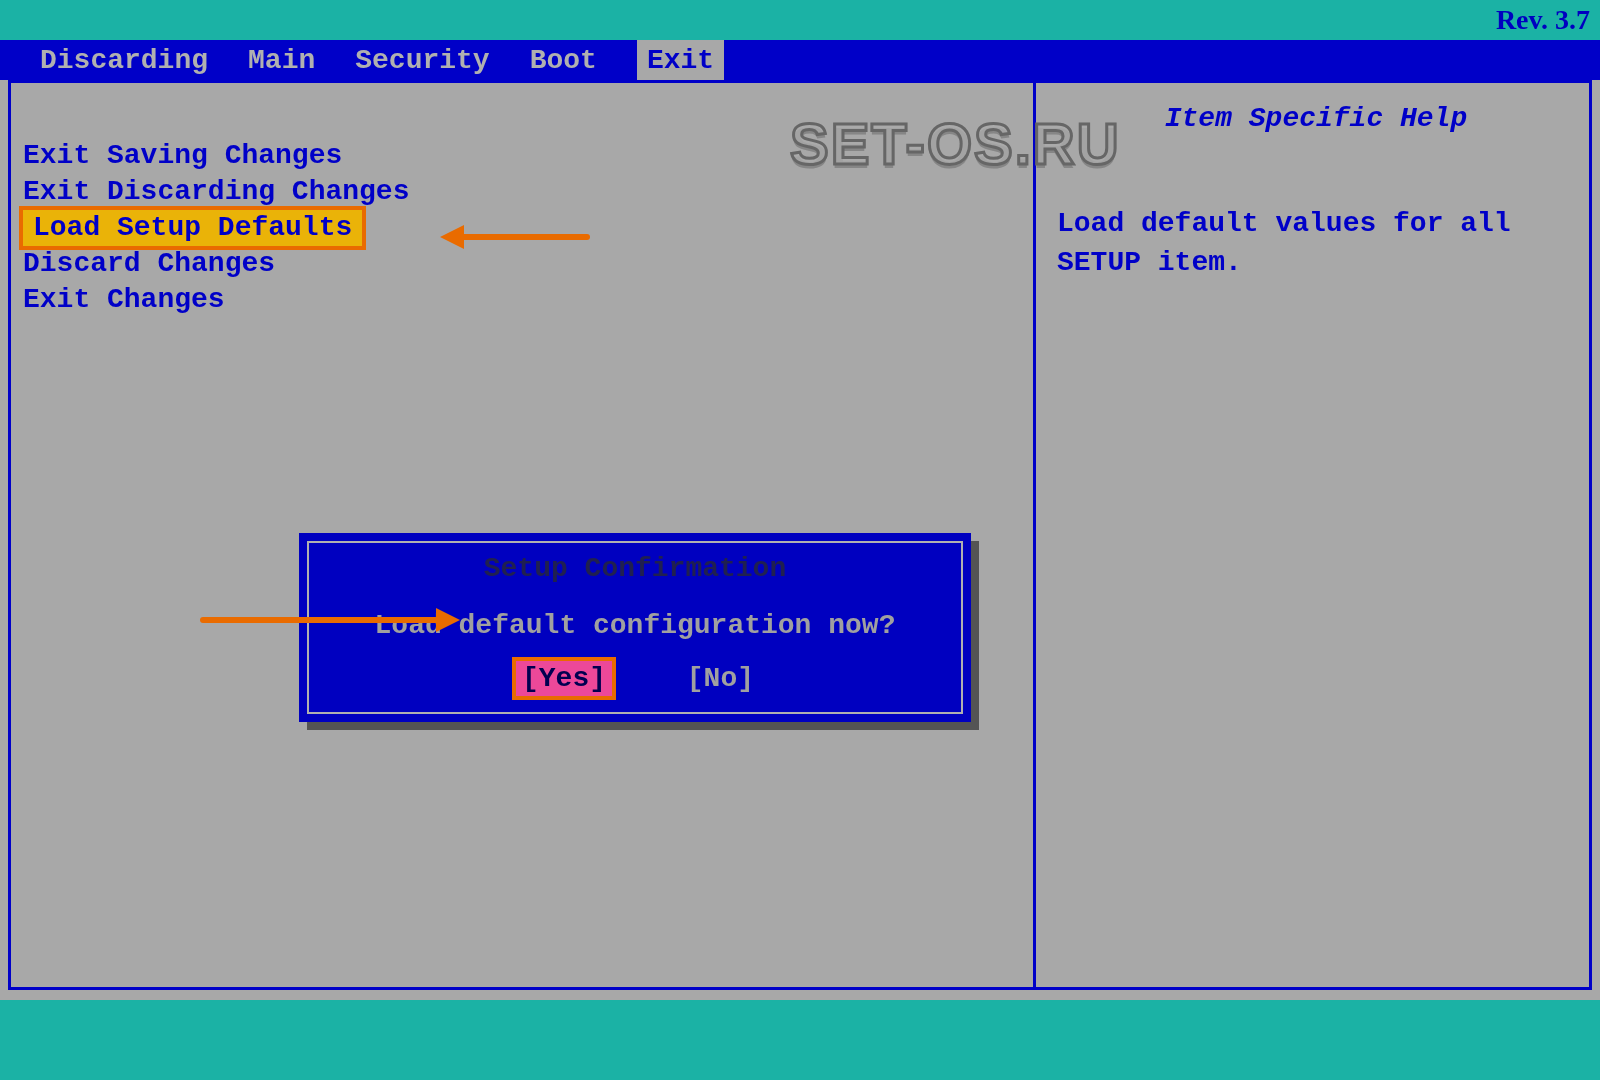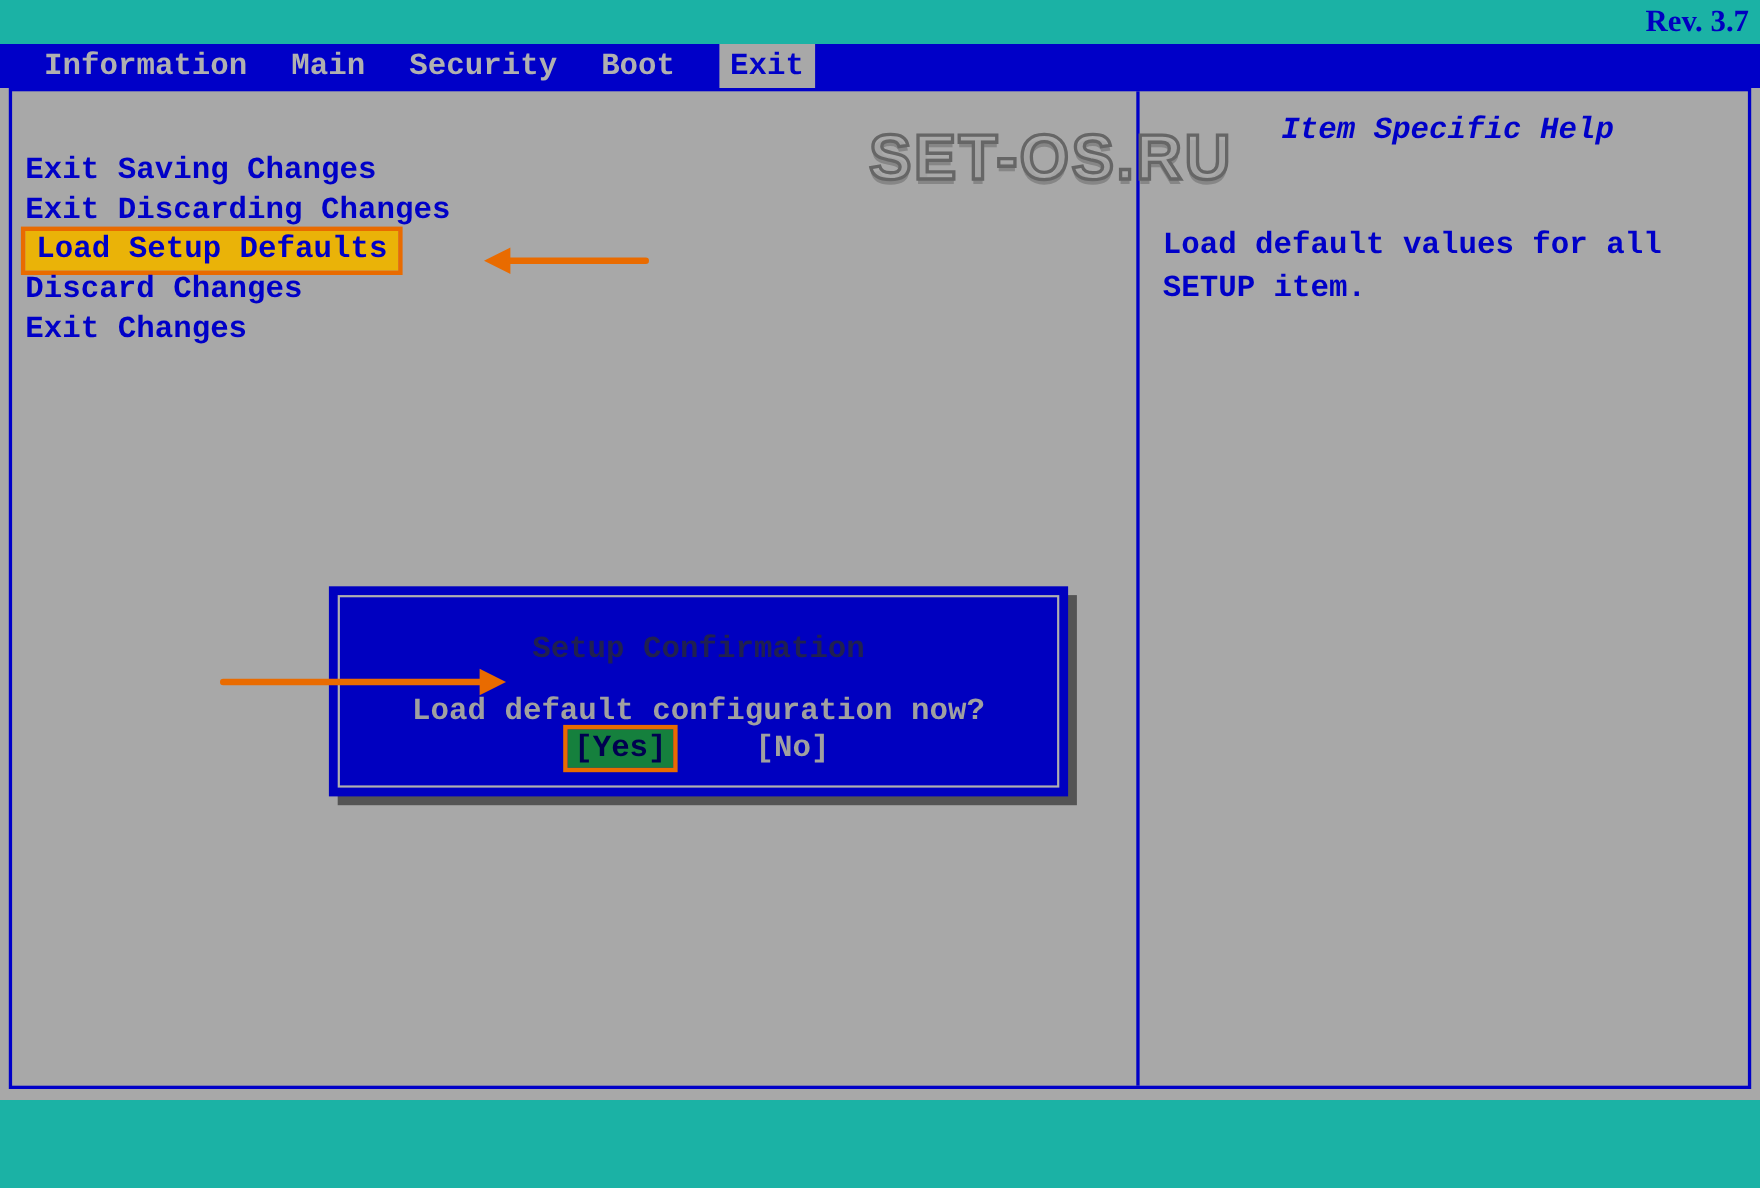--- a/index.html
+++ b/index.html
@@ -91,26 +91,26 @@
   .dialog {
     position: absolute;
     left: 288px; top: 450px;
     width: 672px;
     background: #0000C0;
     color: #B0B0B0;
     padding: 8px;
     box-shadow: 8px 8px 0 rgba(0,0,0,0.5);
   }
   .dialog-inner { border: 2px solid #B0B0B0; padding: 10px 20px 16px; }
-  .dialog-title { text-align: center; color: #202050; margin-bottom: 26px; margin-top: 22px; }
-  .dialog-q     { text-align: center; margin-bottom: 0; color: #A0A0A0; }
+  .dialog-title { text-align: center; color: #202050; margin-bottom: 26px; }
+  .dialog-q     { text-align: center; margin-bottom: 20px; color: #A0A0A0; }
   .dialog-btns  { text-align: center; letter-spacing: 0; }
   .dialog-btns span { display:inline-block; }
   .btn-yes {
-    background:#15803d; color:#000050;
+    background:#ec4899; color:#000050;
     padding: 2px 6px;
     outline: 4px solid #E96B00;
     margin-right: 58px;
   }
   .btn-no { color:#A0A0A0; }
 
   
   .footer {
     position: absolute;
     left: 0; right: 0; bottom: 0;
@@ -155,21 +155,21 @@
   }
 </style>
 </head>
 <body>
 
 <div class="header">
   <span class="rev">Rev. 3.7</span>
 </div>
 
 <div class="menu-bar">
-  <span class="tab">Information</span>
+  <span class="tab">Discarding</span>
   <span class="tab">Main</span>
   <span class="tab">Security</span>
   <span class="tab">Boot</span>
   <span class="tab active">Exit</span>
 </div>
 
 <div class="frame">
   <div class="vline"></div>
 
   <div class="exit-list">

